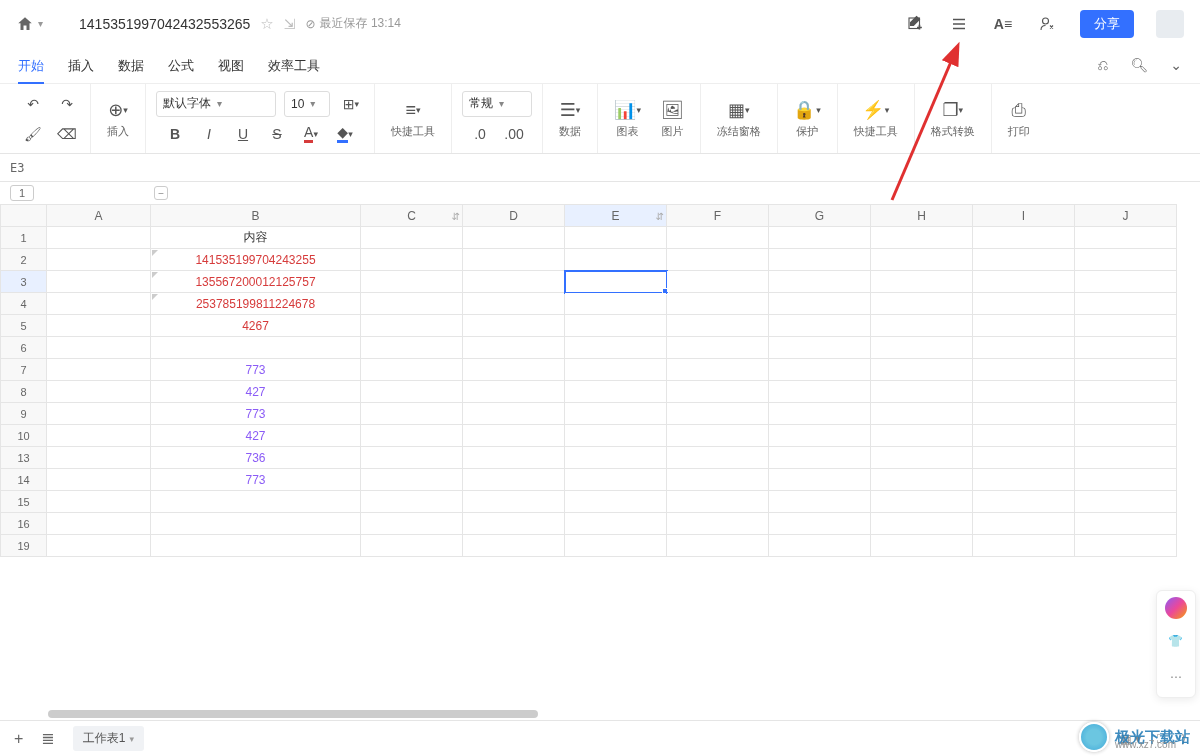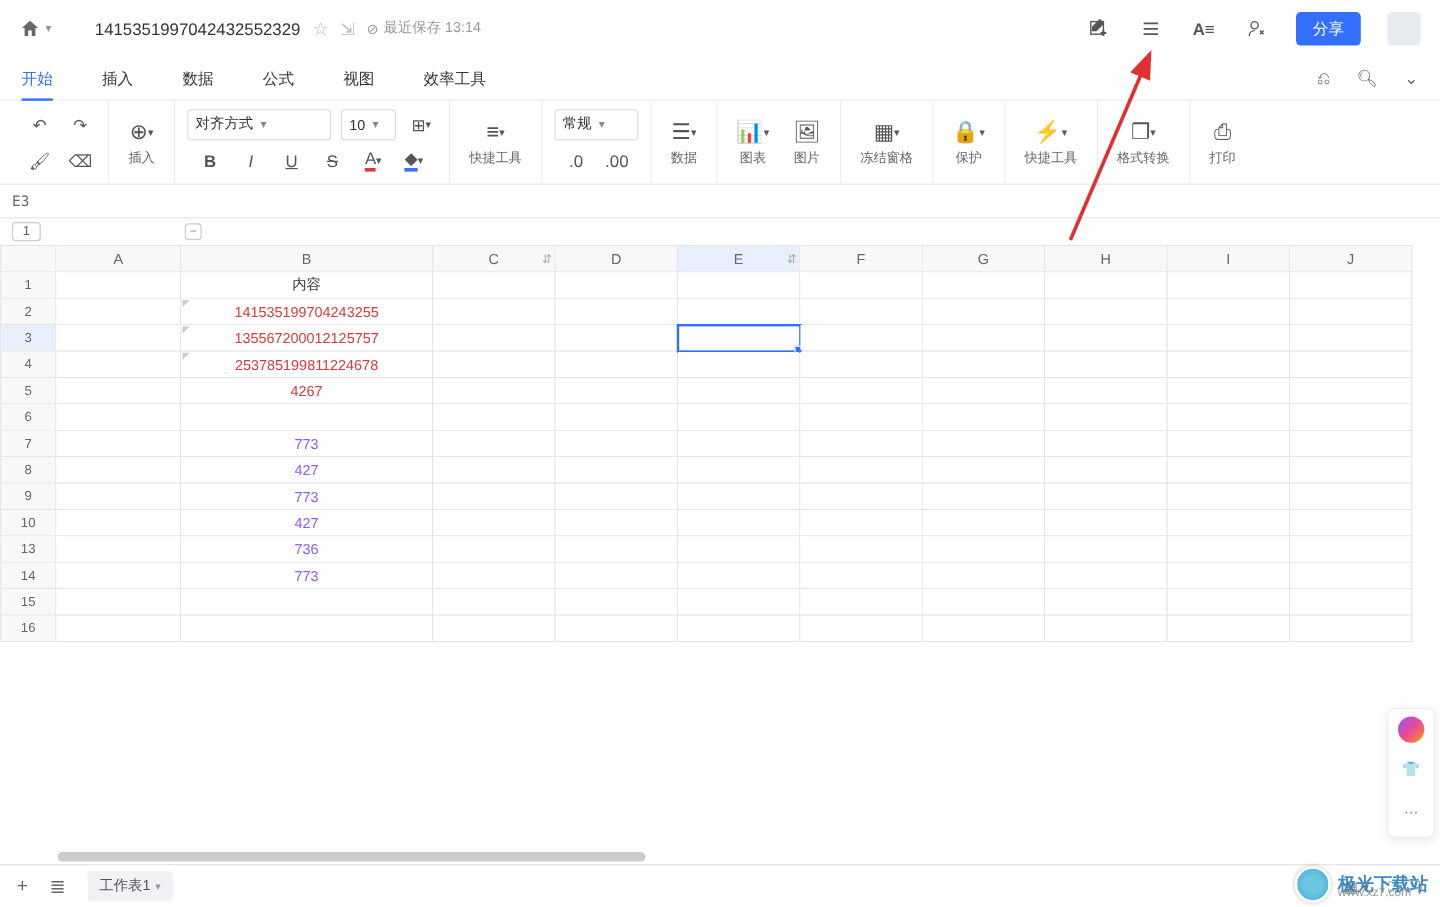--- a/index.html
+++ b/index.html
@@ -11,21 +11,21 @@
 .titlebar .doc-title { margin-left: 36px; font-size: 14px; color: #333; font-weight: 500; }
 .titlebar .star { margin-left: 10px; color: #bbb; cursor: pointer; font-size: 15px; }
 .titlebar .share-icon { margin-left: 10px; color: #bbb; cursor: pointer; font-size: 14px; }
 .titlebar .save-status { margin-left: 10px; color: #999; font-size: 12px; display: flex; align-items: center; gap: 4px; }
 .titlebar .right { margin-left: auto; display: flex; align-items: center; gap: 22px; }
 .titlebar .right .icon-btn { color: #555; cursor: pointer; font-size: 17px; display: flex; align-items: center; justify-content: center; width: 22px; height: 22px; }
 .titlebar .share-btn { background: #3370ff; color: #fff; padding: 5px 14px; border-radius: 4px; font-size: 13px; cursor: pointer; }
 .titlebar .avatar { width: 28px; height: 28px; border-radius: 4px; background: #e8ecf0; }
 
 
-.menubar { height: 36px; display: flex; align-items: center; padding: 0 18px; gap: 41px; border-bottom: 1px solid #eee; position: relative; }
+.menubar { height: 36px; display: flex; align-items: center; padding: 0 18px; gap: 24px; border-bottom: 1px solid #eee; position: relative; }
 .menubar .mtab { font-size: 13px; color: #333; cursor: pointer; padding: 8px 0; position: relative; }
 .menubar .mtab.active { color: #3370ff; font-weight: 500; }
 .menubar .mtab.active::after { content: ""; position: absolute; left: 0; right: 0; bottom: -1px; height: 2px; background: #3370ff; }
 .menubar .right-icons { margin-left: auto; display: flex; gap: 22px; color: #666; }
 .menubar .right-icons span { cursor: pointer; font-size: 14px; }
 
 
 .toolbar { height: 70px; border-bottom: 1px solid #e5e5e5; display: flex; align-items: stretch; padding: 0 10px; }
 .tgroup { display: flex; flex-direction: column; align-items: center; justify-content: center; padding: 0 10px; border-right: 1px solid #eee; gap: 4px; }
 .tgroup:last-child { border-right: none; }
@@ -91,21 +91,21 @@
 </head>
 <body>
 
 <div class="titlebar">
   <div class="home-btn">
     <svg width="18" height="18" viewBox="0 0 24 24" fill="#666">
         <path d="M12 3l9 8h-3v9h-4v-6h-4v6H6v-9H3z"></path>
       </svg>
     <span style="font-size:10px;color:#999">▾</span>
   </div>
-  <div class="doc-title">141535199704243255​2329</div>
+  <div class="doc-title">141535199704243255​3265</div>
   <span class="star">☆</span>
   <span class="share-icon">⇲</span>
   <div class="save-status">
     <span>⊘</span>
     <span>最近保存 13:14</span>
   </div>
   <div class="right">
     <span class="icon-btn">
       <svg width="18" height="18" viewBox="0 0 24 24" fill="none" stroke="#555" stroke-width="1.5">
           <rect x="4" y="4" width="14" height="14"></rect>
@@ -160,21 +160,21 @@
   </div>
   <div class="tgroup">
     <div class="big-icon">
       <span class="ic">⊕<span style="font-size:9px">▾</span></span>
       <span class="label">插入</span>
     </div>
   </div>
   <div class="tgroup">
     <div class="row">
       <div class="tselect" style="width:120px">
-        <span>对齐方式</span>
+        <span>默认字体</span>
           <span class="caret">▾</span>
       </div>
       <div class="tselect" style="width:46px">
         <span>10</span>
           <span class="caret">▾</span>
       </div>
       <span class="tbtn">⊞<span style="font-size:9px">▾</span></span>
     </div>
     <div class="row">
       <span class="tbtn" style="font-weight:bold">B</span>
@@ -459,20 +459,33 @@
             <td class="cell" style="position:relative"></td>
             <td class="cell" style="position:relative"></td>
             <td class="cell" style="position:relative"></td>
             <td class="cell" style="position:relative"></td>
             <td class="cell" style="position:relative"></td>
             <td class="cell" style="position:relative"></td>
             <td class="cell" style="position:relative"></td>
             <td class="cell" style="position:relative"></td>
             <td class="cell" style="position:relative"></td>
           </tr>
+          <tr>
+            <th class="rowhdr">19</th>
+            <td class="cell" style="position:relative"></td>
+            <td class="cell" style="position:relative"></td>
+            <td class="cell" style="position:relative"></td>
+            <td class="cell" style="position:relative"></td>
+            <td class="cell" style="position:relative"></td>
+            <td class="cell" style="position:relative"></td>
+            <td class="cell" style="position:relative"></td>
+            <td class="cell" style="position:relative"></td>
+            <td class="cell" style="position:relative"></td>
+            <td class="cell" style="position:relative"></td>
+          </tr>
         </tbody>
       </table>
     <div class="hscroll"></div>
   </div>
 </div>
 
 <div class="bottombar">
   <span class="btn">+</span>
   <span class="btn">≣</span>
   <div class="sheet-tab">

